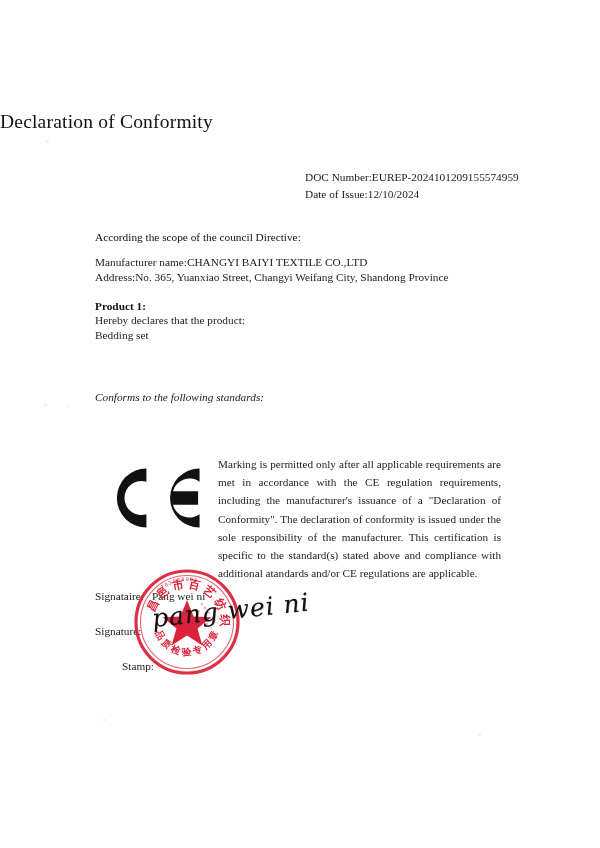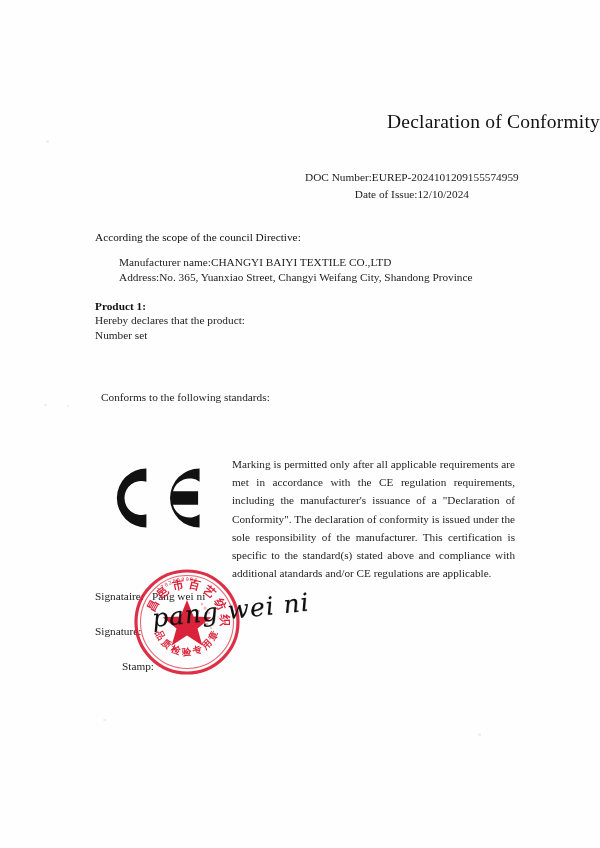--- a/index.html
+++ b/index.html
@@ -23,56 +23,55 @@
     inset: 0;
     background: #fefefe;
   }
 
   
   .doc-title {
     position: absolute;
     top: 111px;
     left: 0;
     width: 600px;
-    text-align: right;
+    text-align: left;
     font-size: 19.5px;
     letter-spacing: 0.2px;
     color: #111;
   }
 
   
   .meta-block {
     position: absolute;
     top: 169px;
     left: 305px;
     font-size: 11.3px;
     line-height: 16.5px;
     color: #1d1d1d;
   }
-  .meta-line { white-space: nowrap; text-align: center; }
+  .meta-line { white-space: nowrap; }
 
   
   .scope-heading {
     position: absolute;
     top: 231px;
     left: 95px;
     font-size: 11.3px;
     font-weight: normal;
     color: #111;
   }
 
   
   .mfr-block {
     position: absolute;
     top: 255px;
     left: 95px;
     font-size: 11.3px;
     line-height: 14.5px;
     color: #1d1d1d;
-    margin-left: 24px;
   }
   .mfr-line { white-space: nowrap; }
 
   
   .product-heading {
     position: absolute;
     top: 300px;
     left: 95px;
     font-size: 11.3px;
     font-weight: bold;
@@ -90,40 +89,41 @@
     position: absolute;
     top: 352px;
     left: 95px;
     font-size: 11.3px;
     line-height: 14.5px;
     color: #1d1d1d;
   }
   .standards-block {
     position: absolute;
     top: 390px;
-    left: 101px;
-    font-size: 11.3px;
-    line-height: 14.5px;
-    color: #1d1d1d;
+    left: 95px;
+    font-size: 11.3px;
+    line-height: 14.5px;
+    color: #1d1d1d;
+    font-style: italic;
   }
 
   
   .ce-mark {
     position: absolute;
     left: 108px;
     top: 462px;
     width: 96px;
     height: 72px;
   }
 
   
   .marking-paragraph {
     position: absolute;
     top: 455px;
-    left: 232px;
+    left: 218px;
     width: 283px;
     font-size: 11.2px;
     line-height: 18.2px;
     text-align: justify;
     text-justify: inter-word;
     color: #1d1d1d;
   }
 
   
   .sig-row {
@@ -202,21 +202,21 @@
 
   <div class="mfr-block">
     <div class="mfr-line">Manufacturer name:CHANGYI BAIYI TEXTILE CO.,LTD</div>
     <div class="mfr-line">Address:No. 365, Yuanxiao Street, Changyi Weifang City, Shandong Province</div>
   </div>
 
   <div class="product-heading">Product 1:</div>
 
   <div class="product-block">
     <div>Hereby declares that the product:</div>
-    <div>Number set</div>
+    <div>Bedding set</div>
   </div>
 
 
   <div class="standards-block">
     <div>Conforms to the following standards:</div>
   </div>
 
   <div class="ce-mark">
     <svg viewBox="0 0 130 96" width="96" height="72" aria-hidden="true">
 

